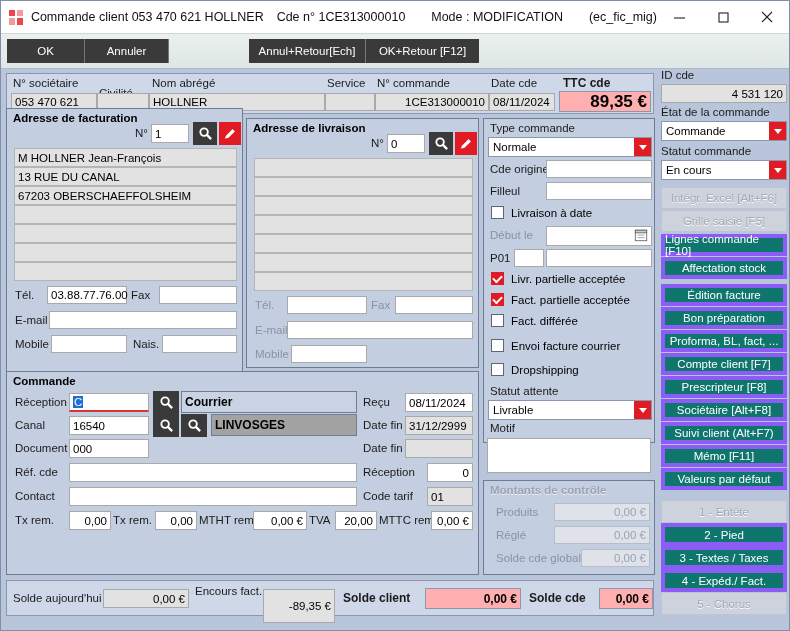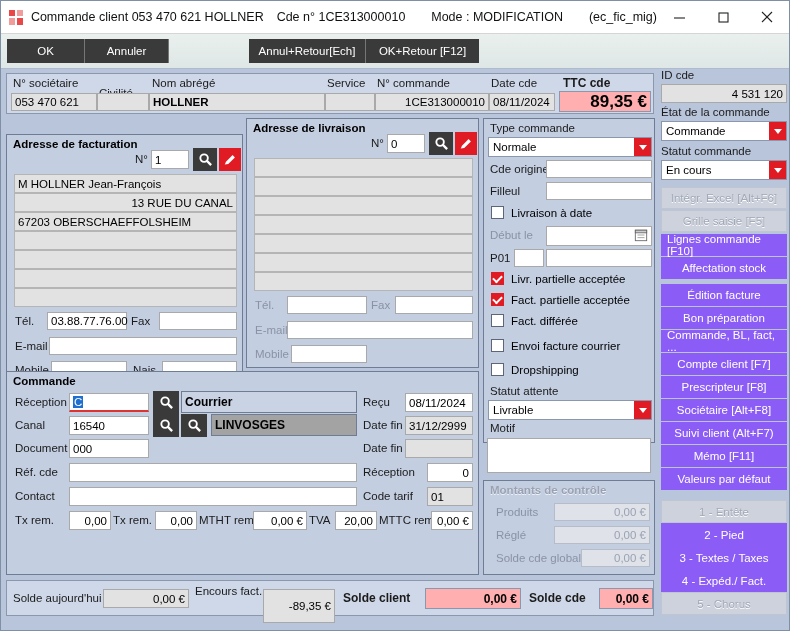--- a/index.html
+++ b/index.html
@@ -77,23 +77,23 @@
 
   
   .combo{position:absolute;background:#fff;border:1px solid #8a97ad;box-sizing:border-box;
          display:flex;align-items:center;font-size:11.5px;padding-left:4px;}
   .combo .arrow{margin-left:auto;width:17px;height:100%;background:#e01b24;
         display:flex;align-items:center;justify-content:center;}
   .combo .arrow:after{content:"";border-left:4px solid transparent;border-right:4px solid transparent;
         border-top:5px solid #fff;}
 
   
-  .sbtn{position:absolute;background:#8b5cf6;color:#fff;display:flex;align-items:center;
+  .sbtn{position:absolute;background:#0f766e;color:#fff;display:flex;align-items:center;
         justify-content:center;font-size:11.5px;box-sizing:border-box;
-        border:6px solid #8b5cf6;}
+        border:4px solid #8b5cf6;}
   .sbtn.dis{background:#cdd2dc;color:#a2a9b7;border:1px solid #bfc6d2;text-shadow:0 1px 0 #fff;}
 
   
   .statusbar{position:absolute;left:5px;top:512px;width:648px;height:36px;
              background:#cfd8e8;border:1px solid #8a97ad;box-sizing:border-box;}
   .bold{font-weight:bold;}
   .selhl{background:#1f6fd0;color:#fff;padding:0 1px;}
 </style>
 </head>
 <body>
@@ -161,58 +161,58 @@
       <span class="abs lbl" style="left:370px;top:3px;">N° commande</span>
       <span class="abs lbl" style="left:484px;top:3px;">Date cde</span>
       <span class="abs lbl bold" style="left:556px;top:2px;font-size:12px;">TTC cde</span>
 
       <div class="abs fld ro" style="left:4px;top:19px;width:86px;height:18px;">
           <span>053 470 621</span>
         </div>
       <div class="abs fld ro" style="left:90px;top:19px;width:52px;height:18px;">
           <span></span>
         </div>
-      <div class="abs fld ro" style="left:142px;top:19px;width:176px;height:18px;font-weight:bold;">
+      <div class="abs fld ro" style="left:142px;top:19px;width:176px;height:18px;">
           <span>HOLLNER</span>
         </div>
       <div class="abs fld ro" style="left:318px;top:19px;width:50px;height:18px;">
           <span></span>
         </div>
       <div class="abs fld ro r" style="left:368px;top:19px;width:114px;height:18px;">
           <span>1CE313000010</span>
         </div>
       <div class="abs fld ro" style="left:482px;top:19px;width:66px;height:18px;">
           <span>08/11/2024</span>
         </div>
       <div class="abs fld pink r" style="left:552px;top:17px;width:92px;height:21px;font-size:17px;">
           <span>89,35 €</span>
         </div>
     </div>
 
-    <div class="grp" style="left:5px;top:66px;width:237px;height:280px;">
+    <div class="grp" style="left:5px;top:40px;width:237px;height:280px;">
       <span class="gtitle">Adresse de facturation</span>
       <span class="abs lbl" style="left:128px;top:18px;">N°</span>
       <div class="abs fld white" style="left:144px;top:15px;width:38px;height:19px;">
           <span>1</span>
         </div>
       <div class="iconbtn" style="left:186px;top:13px;width:24px;height:23px;">
         <svg width="15" height="15" viewBox="0 0 16 16">
             <circle cx="6.5" cy="6.5" r="4" fill="none" stroke="#fff" stroke-width="2"></circle>
             <line x1="9.5" y1="9.5" x2="14" y2="14" stroke="#fff" stroke-width="2.4"></line>
           </svg>
       </div>
       <div class="iconbtn red" style="left:212px;top:13px;width:22px;height:23px;">
         <svg width="14" height="14" viewBox="0 0 16 16">
             <path d="M2 13 L3.4 10 L11 2.4 L13.6 5 L6 12.6 Z" fill="#fff"></path>
           </svg>
       </div>
       <div class="addrline" style="top:39px;width:223px;height:19px;">
           <span>M HOLLNER Jean-François</span>
         </div>
-      <div class="addrline" style="top:58px;width:223px;height:19px;justify-content:flex-end;">
+      <div class="addrline" style="top:58px;width:223px;height:19px;">
           <span>13 RUE DU CANAL</span>
         </div>
       <div class="addrline" style="top:77px;width:223px;height:19px;">
           <span>67203 OBERSCHAEFFOLSHEIM</span>
         </div>
       <div class="addrline" style="top:96px;width:223px;height:19px;">
           <span></span>
         </div>
       <div class="addrline" style="top:115px;width:223px;height:19px;">
           <span></span>
@@ -536,21 +536,21 @@
       <div class="sbtn" style="left:2px;top:216px;width:126px;height:22px;">
           <span>Édition facture</span>
         </div>
       <div class="sbtn" style="left:2px;top:189px;width:126px;height:22px;">
           <span>Affectation stock</span>
         </div>
       <div class="sbtn" style="left:2px;top:239px;width:126px;height:22px;">
           <span>Bon préparation</span>
         </div>
       <div class="sbtn" style="left:2px;top:262px;width:126px;height:22px;">
-          <span>Commande, BL, fact, ...</span>
+          <span>Proforma, BL, fact, ...</span>
         </div>
       <div class="sbtn" style="left:2px;top:285px;width:126px;height:22px;">
           <span>Compte client [F7]</span>
         </div>
       <div class="sbtn" style="left:2px;top:308px;width:126px;height:22px;">
           <span>Prescripteur [F8]</span>
         </div>
       <div class="sbtn" style="left:2px;top:331px;width:126px;height:22px;">
           <span>Sociétaire [Alt+F8]</span>
         </div>

